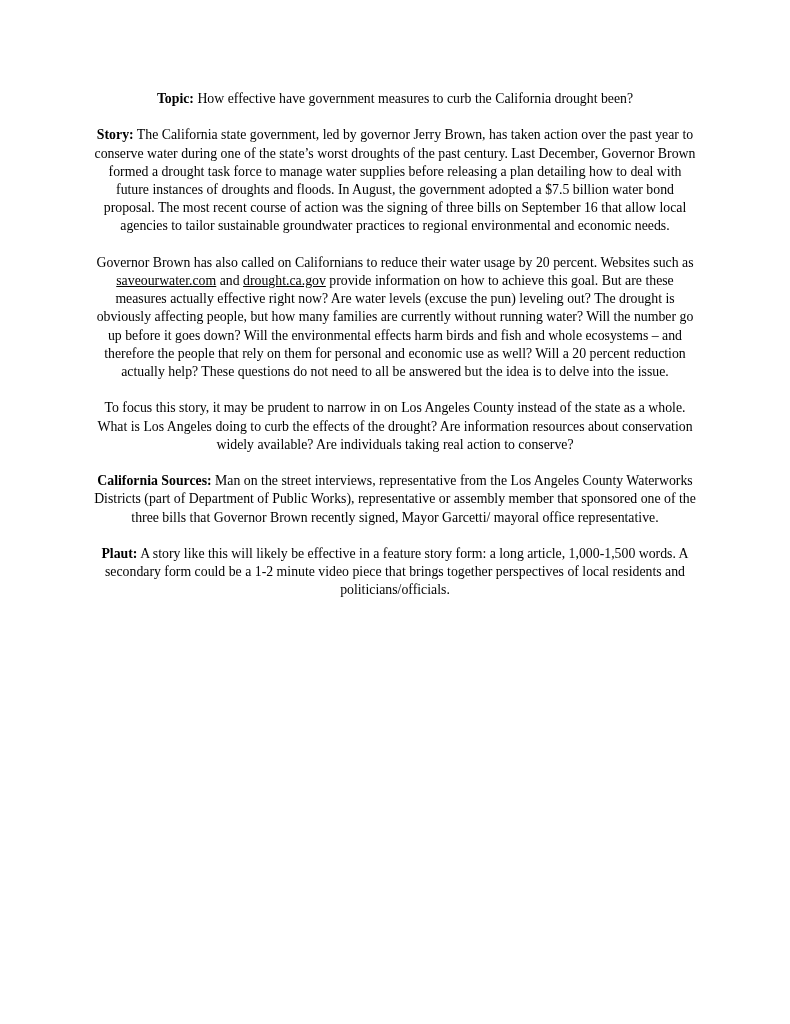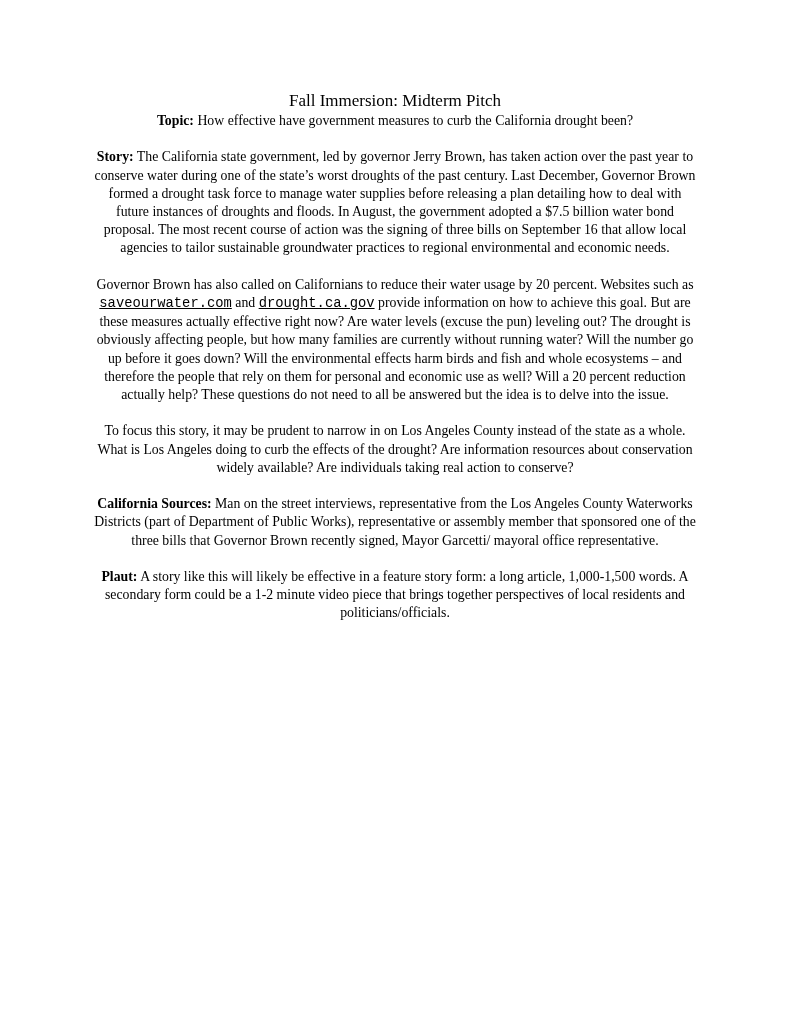--- a/index.html
+++ b/index.html
@@ -36,27 +36,26 @@
   }
   .body-par {
     margin: 0 0 18.2px 0;
     font-size: 13.8px;
     line-height: 18.2px;
     text-align: center;
   }
   .body-par:last-child { margin-bottom: 0; }
   .b { font-weight: 700; }
   .i { }
-  .u { text-decoration: underline; font-family: Liberation Mono, monospace; }
+  .u { text-decoration: underline; }
 </style>
 </head>
 <body>
 
 <div class="page">
-  <h1 class="doc-title">Fall Immersion: Midterm Pitch</h1>
 
   <p class="body-par"><span class="b">Topic:</span><span> How effective have government measures to curb the California drought been?</span></p>
   <p class="body-par"><span class="b">Story:</span><span> The California state government, led by governor Jerry Brown, has taken action over the past year to conserve water during one of the state’s worst droughts of the past century. Last December, Governor Brown formed a drought task force to manage water supplies before releasing a plan detailing how to deal with future instances of droughts and floods. In August, the government adopted a $7.5 billion water bond proposal. The most recent course of action was the signing of three bills on September 16 that allow local agencies to tailor sustainable groundwater practices to regional environmental and economic needs.</span></p>
   <p class="body-par"><span>Governor Brown has also called on Californians to reduce their water usage by 20 percent. Websites such as </span><span class="u">saveourwater.com</span><span> and </span><span class="u">drought.ca.gov</span><span> provide information on how to achieve this goal. But are these measures actually effective </span><span class="i">right now</span><span>? Are water levels (excuse the pun) leveling out? The drought is obviously affecting people, but how many families are currently without running water? Will the number go up before it goes down? Will the environmental effects harm birds and fish and whole ecosystems – and therefore the people that rely on them for personal and economic use as well? Will a 20 percent reduction actually help? These questions do not need to all be answered but the idea is to delve into the issue.</span></p>
   <p class="body-par"><span>To focus this story, it may be prudent to narrow in on Los Angeles County instead of the state as a whole. What is Los Angeles doing to curb the effects of the drought? Are information resources about conservation widely available? Are individuals taking real action to conserve?</span></p>
   <p class="body-par"><span class="b">California Sources:</span><span> Man on the street interviews, representative from the Los Angeles County Waterworks Districts (part of Department of Public Works), representative or assembly member that sponsored one of the three bills that Governor Brown recently signed, Mayor Garcetti/ mayoral office representative.</span></p>
   <p class="body-par"><span class="b">Plaut:</span><span> A story like this will likely be effective in a feature story form: a long article, 1,000-1,500 words. A secondary form could be a 1-2 minute video piece that brings together perspectives of local residents and politicians/officials.</span></p>
 </div>
 
 </body></html>

